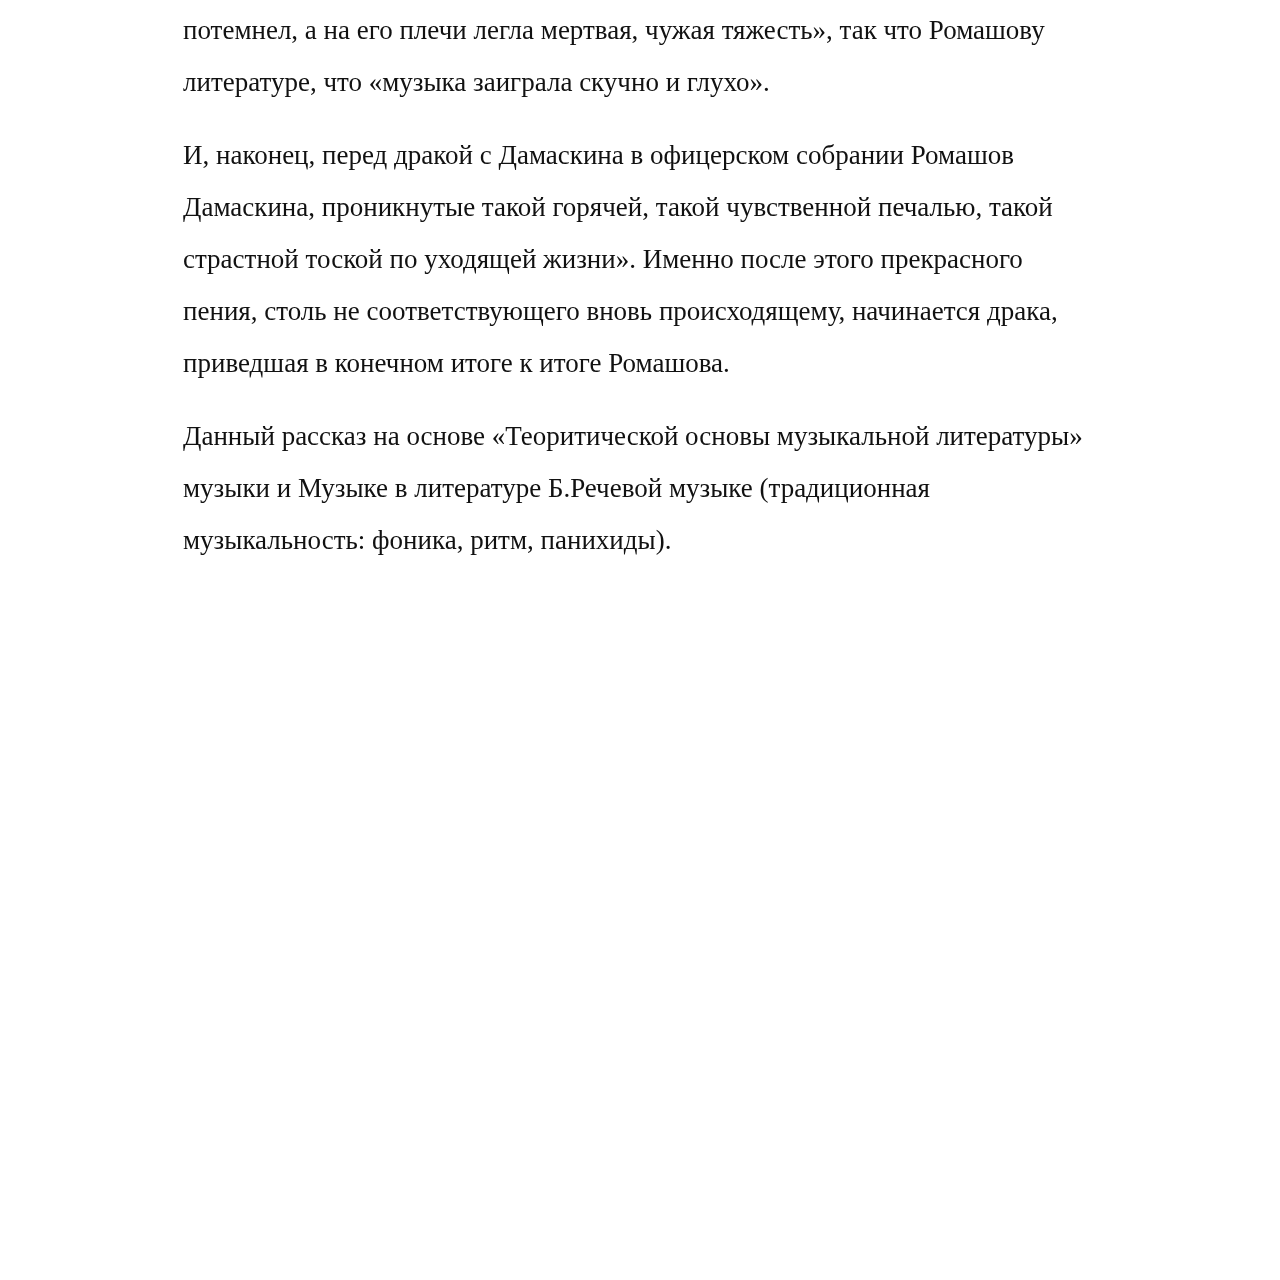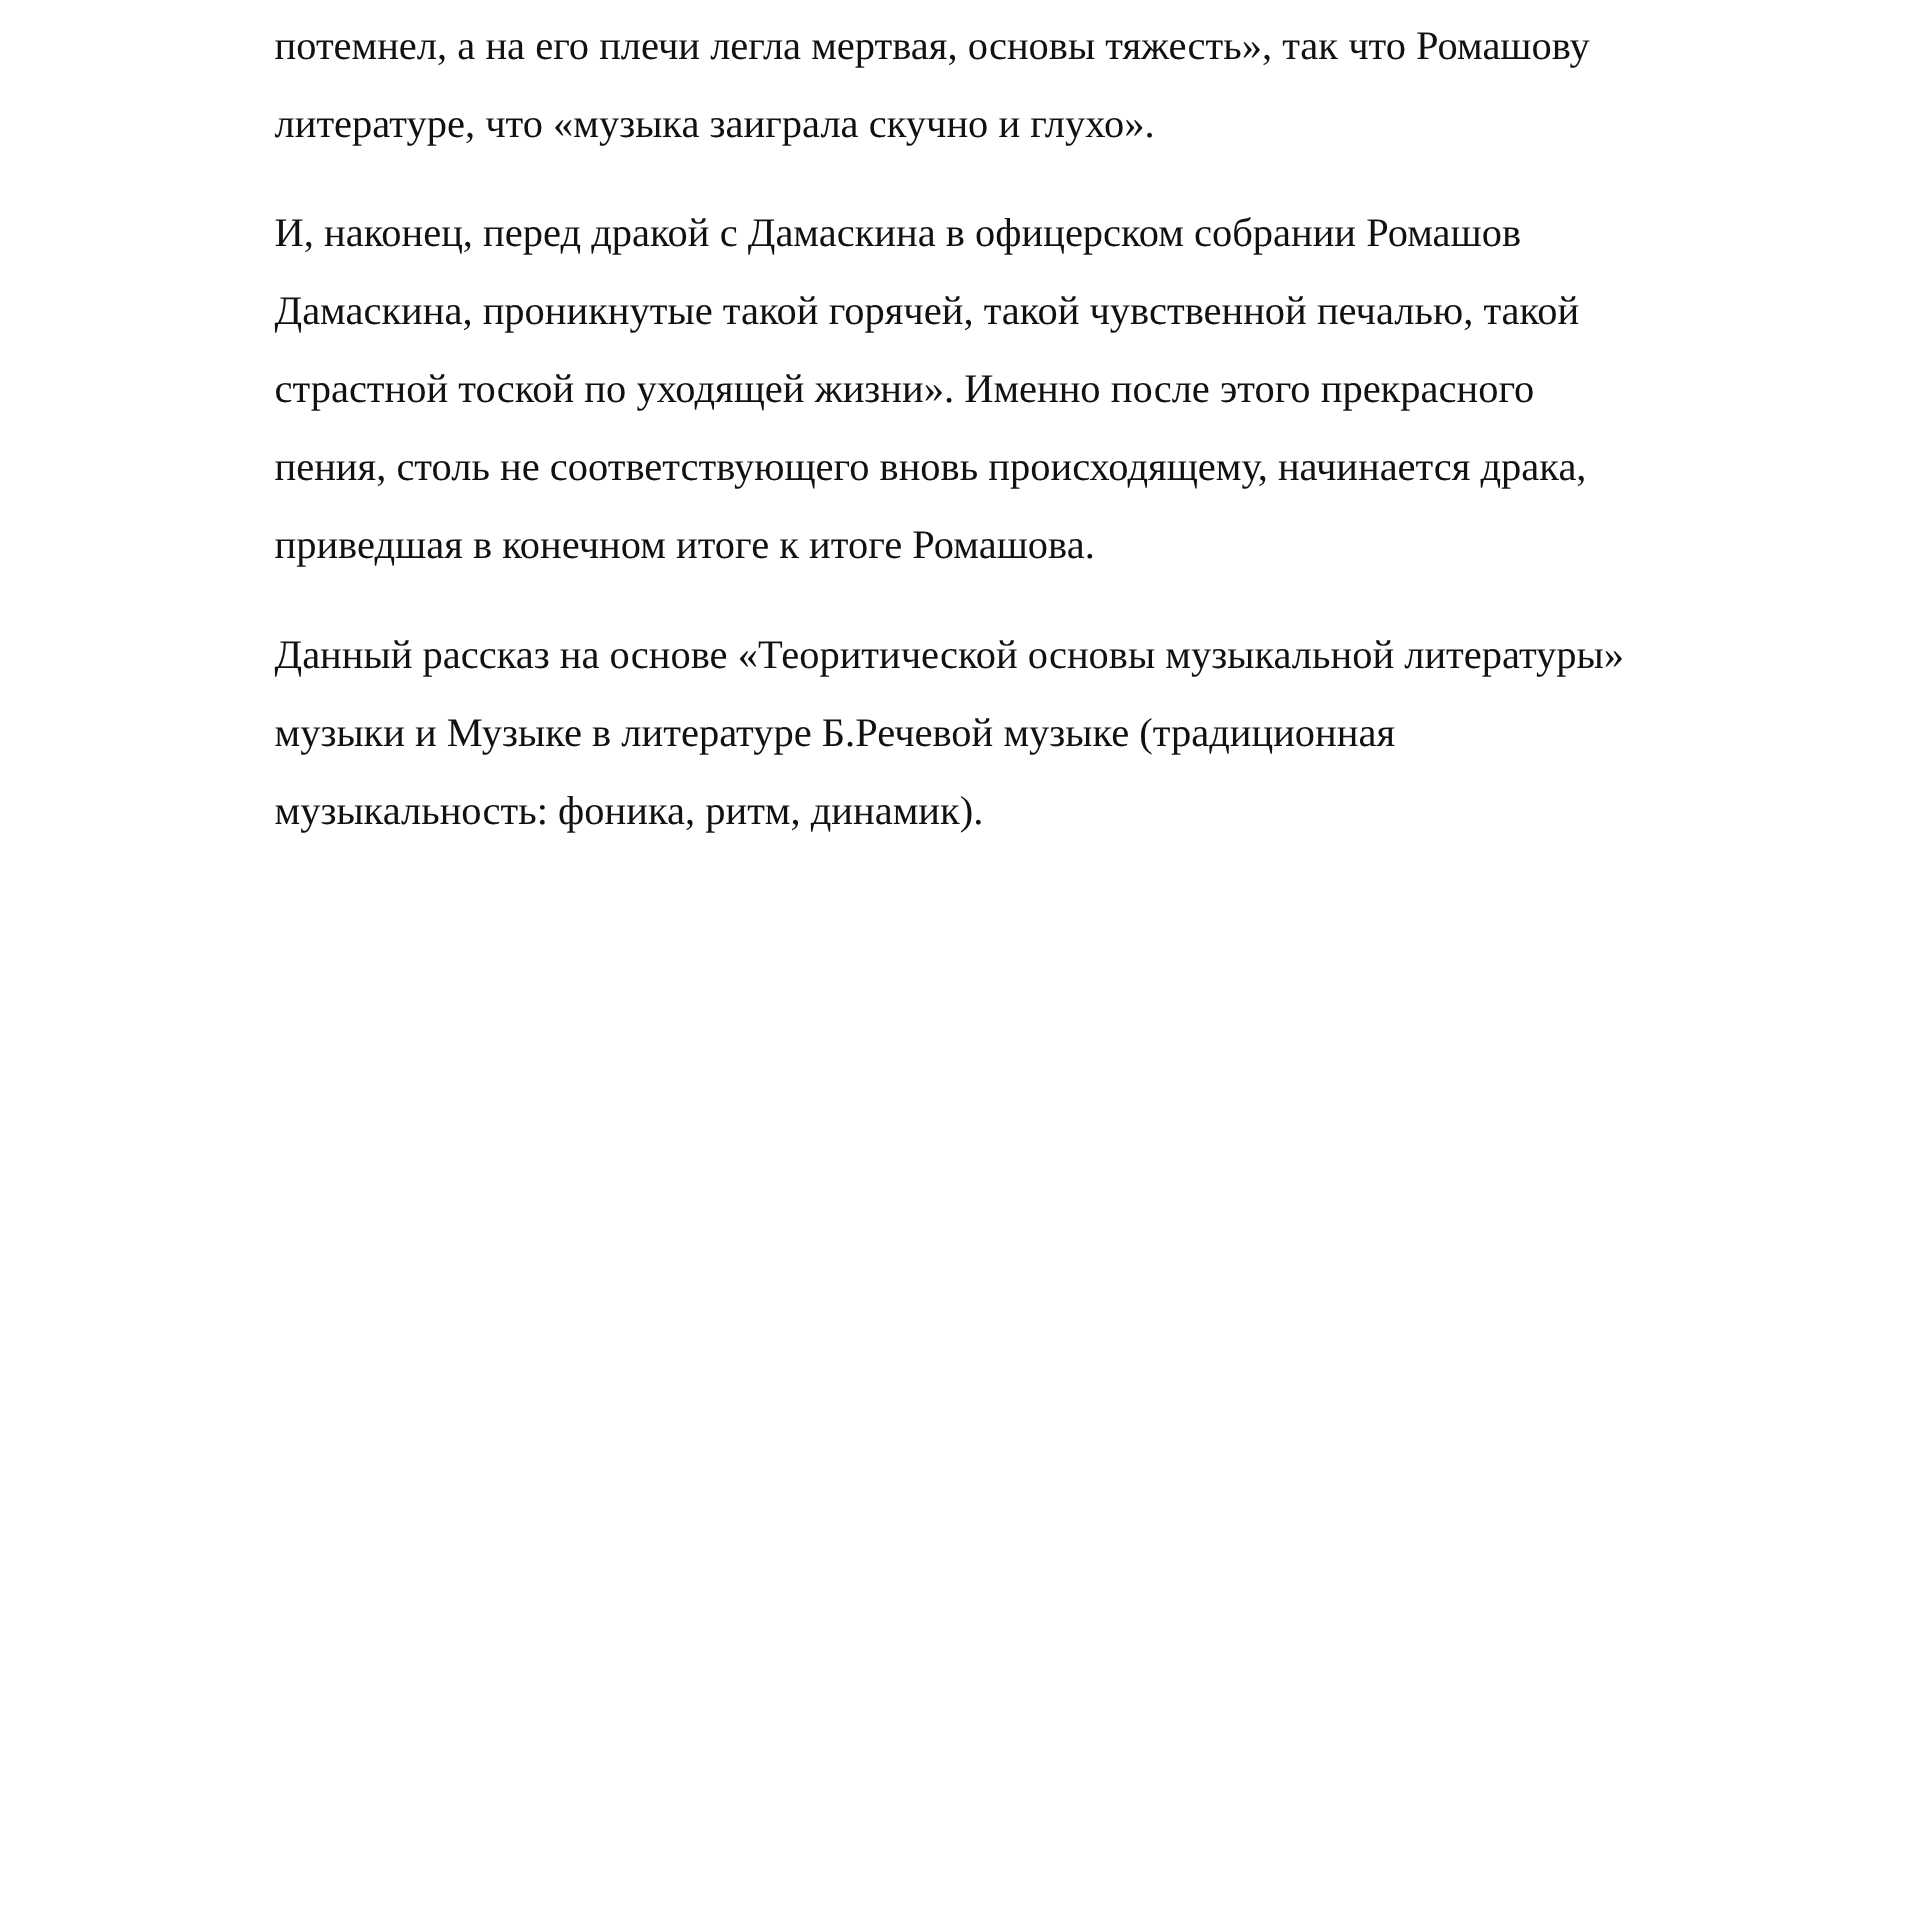--- a/index.html
+++ b/index.html
@@ -30,28 +30,28 @@
     }
     .para {
       margin: 0 0 21px 0;
     }
   </style>
 </head>
 <body>
 
 <div class="page" style="top:4px;">
   <p class="para">
-    <span class="line">потемнел, а на его плечи легла мертвая, основы тяжесть», так что Ромашову</span>
+    <span class="line">потемнел, а на его плечи легла мертвая, чужая тяжесть», так что Ромашову</span>
     <span class="line">литературе, что «музыка заиграла скучно и глухо».</span>
   </p>
   <p class="para">
     <span class="line">И, наконец, перед дракой с Дамаскина в офицерском собрании Ромашов</span>
     <span class="line">Дамаскина, проникнутые такой горячей, такой чувственной печалью, такой</span>
     <span class="line">страстной тоской по уходящей жизни». Именно после этого прекрасного</span>
     <span class="line">пения, столь не соответствующего вновь происходящему, начинается драка,</span>
     <span class="line">приведшая в конечном итоге к итоге Ромашова.</span>
   </p>
   <p class="para">
     <span class="line">Данный рассказ на основе «Теоритической основы музыкальной литературы»</span>
     <span class="line">музыки и Музыке в литературе Б.Речевой музыке (традиционная</span>
-    <span class="line">музыкальность: фоника, ритм, динамик).</span>
+    <span class="line">музыкальность: фоника, ритм, панихиды).</span>
   </p>
 </div>
 
 </body></html>

